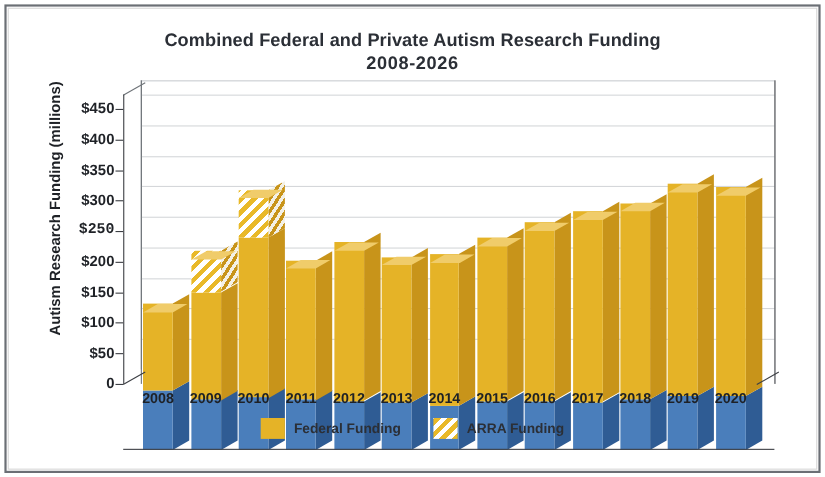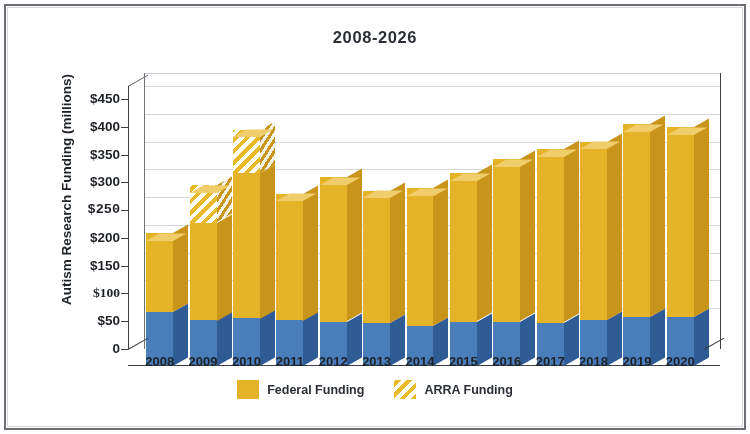--- a/index.html
+++ b/index.html
@@ -43,24 +43,24 @@
     font-weight: bold;
     font-size: 16.5px;
     letter-spacing: .1px;
     line-height: 21px;
   }
   .title-line2 { letter-spacing: .6px; }
 
   
   .plot {
     position: absolute;
-    left: 128px;
+    left: 112px;
     top: 86px;
     width: 592px;
-    height: 280px;
+    height: 323px;
   }
   
   .backwall {
     position: absolute;
     left: 16px; top: -13px;
     width: 576px; height: 263px;
     background: #ffffff;
     border-left: 1px solid #9aa0a6;
     border-top: 1px solid #c9ccd1;
     box-sizing: border-box;
@@ -256,20 +256,21 @@
   }
 </style>
 </head>
 <body>
 
 <div id="root">
   <div class="outer-frame"></div>
   <div class="inner-frame"></div>
 
   <div class="title-block">
+    <div>Combined Federal and Private Autism Research Funding</div>
     <div class="title-line2">2008-2026</div>
   </div>
 
   <div class="plot">
     <div class="backwall"></div>
     <div id="gridlines">
         <div class="gridline" style="top: 0px;"></div>
         <div class="gridline" style="top: 27.7778px;"></div>
         <div class="gridline" style="top: 55.5556px;"></div>
         <div class="gridline" style="top: 83.3333px;"></div>
@@ -287,21 +288,21 @@
         <div class="ytick-label" style="top: 68.5556px; right: 600px;">$350</div>
         <div class="ytick-mark" style="top: 68.5556px;"></div>
         <div class="ytick-label" style="top: 96.3333px; right: 600px;">$300</div>
         <div class="ytick-mark" style="top: 96.3333px;"></div>
         <div class="ytick-label" style="top: 124.111px; right: 600px; font-family: Liberation Mono, monospace;">$250</div>
         <div class="ytick-mark" style="top: 124.111px;"></div>
         <div class="ytick-label" style="top: 151.889px; right: 600px;">$200</div>
         <div class="ytick-mark" style="top: 151.889px;"></div>
         <div class="ytick-label" style="top: 179.667px; right: 600px;">$150</div>
         <div class="ytick-mark" style="top: 179.667px;"></div>
-        <div class="ytick-label" style="top: 207.444px; right: 600px; font-family: Liberation Serif, serif;">$100</div>
+        <div class="ytick-label" style="top: 207.444px; right: 600px;">$100</div>
         <div class="ytick-mark" style="top: 207.444px;"></div>
         <div class="ytick-label" style="top: 235.222px; right: 600px; text-align: right;">$50</div>
         <div class="ytick-mark" style="top: 235.222px;"></div>
         <div class="ytick-label" style="top: 263px; right: 600px;">0</div>
         <div class="ytick-mark" style="top: 263px;"></div>
       </div>
     <div class="axis-left-back"></div>
     <div class="axis-right-back"></div>
     <div class="depth-edge-tl"></div>
     <div id="bars">

